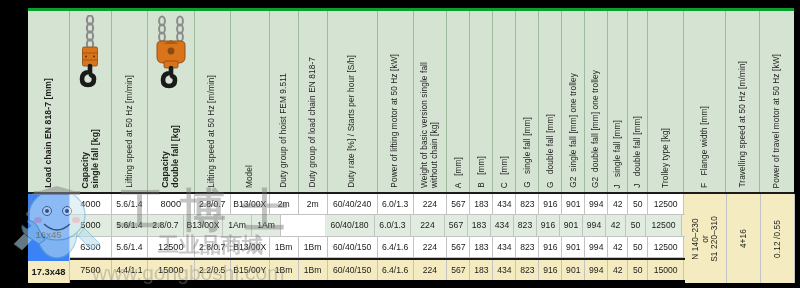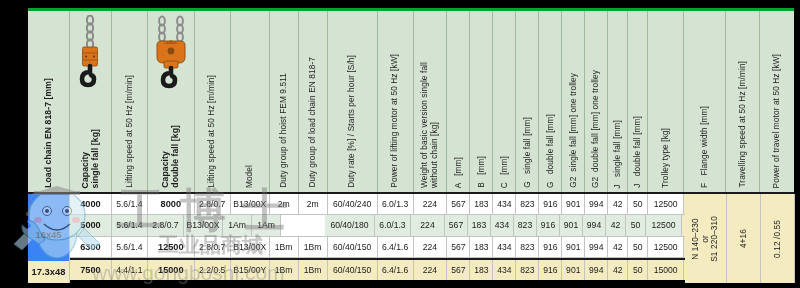--- a/index.html
+++ b/index.html
@@ -74,21 +74,21 @@
     border-right: 1px solid #c3c3c3;
     display: flex;
     align-items: center;
     justify-content: center;
     font-size: 8.6px;
     color: #1a1a1a;
     overflow: hidden;
     white-space: nowrap;
   }
   .dcell:last-child { border-right: none; }
-  .dcell.bold { font-weight: bold; font-size: 9.2px; }
+  .dcell.bold { font-weight: normal; font-size: 9.2px; }
   .row-white .dcell { background: #ffffff; }
   .row-green .dcell { background: #e1ece0; }
   .row-cream .dcell { background: #f4ecc0; }
   .cell-cream { background: #f4ecc0 !important; }
 
   
   #merge-layer { position: absolute; left: 0; top: 0; width: 100%; height: 100%; pointer-events: none; }
   .merged {
     position: absolute;
     display: flex;

